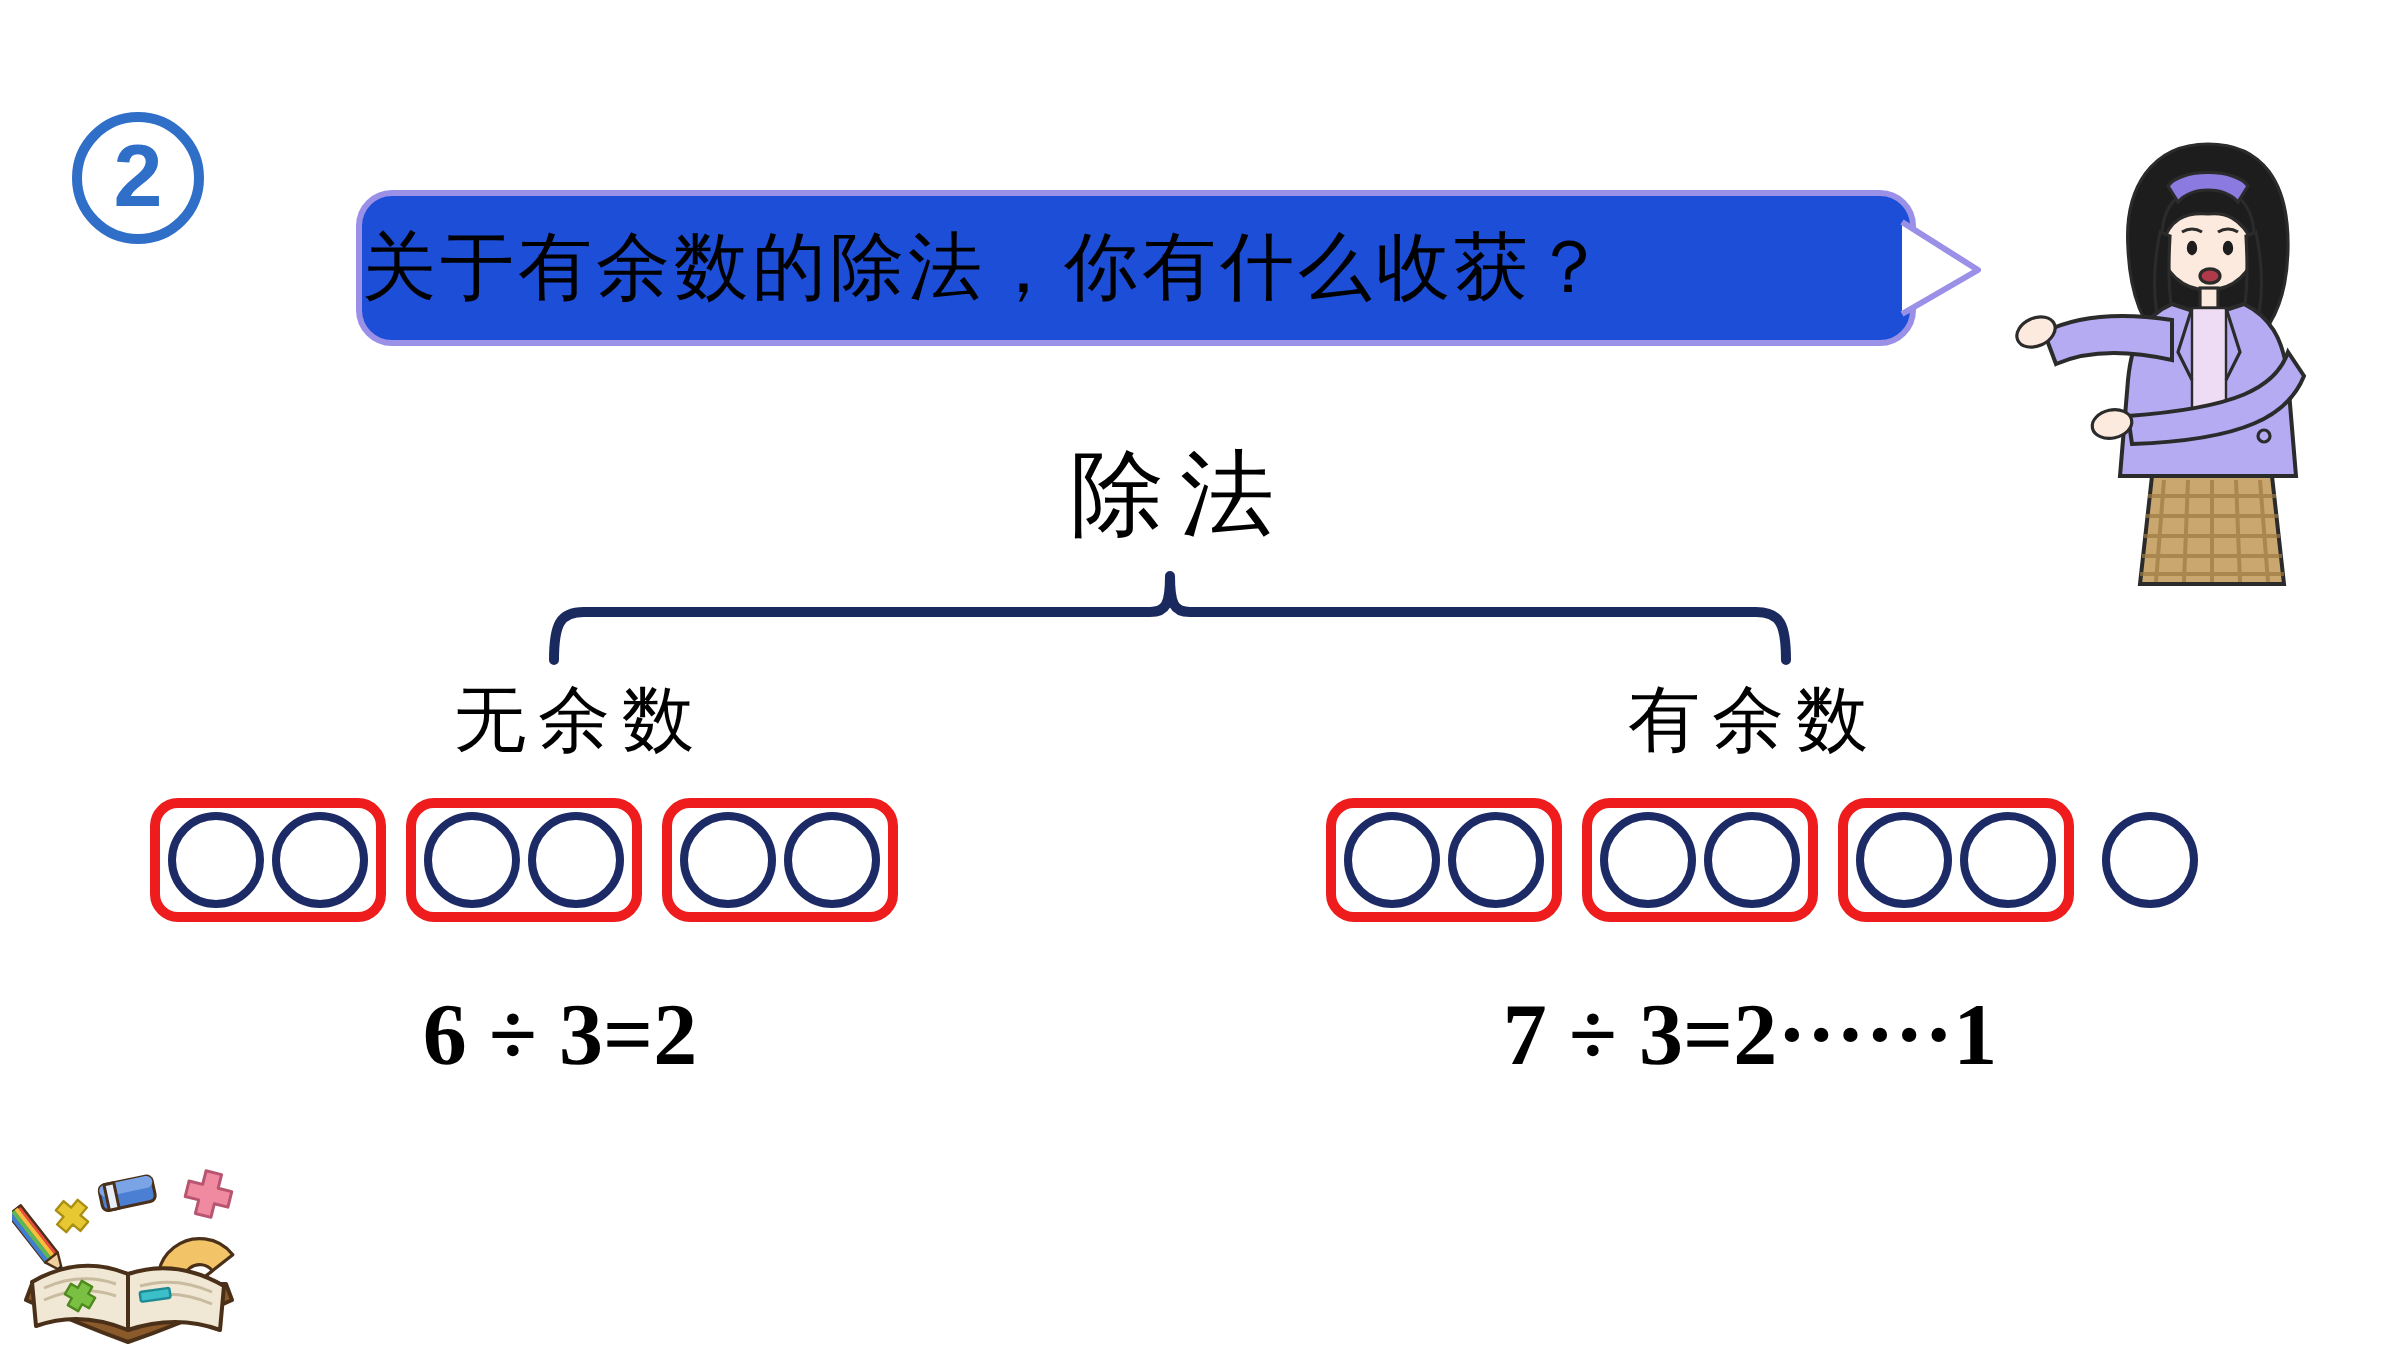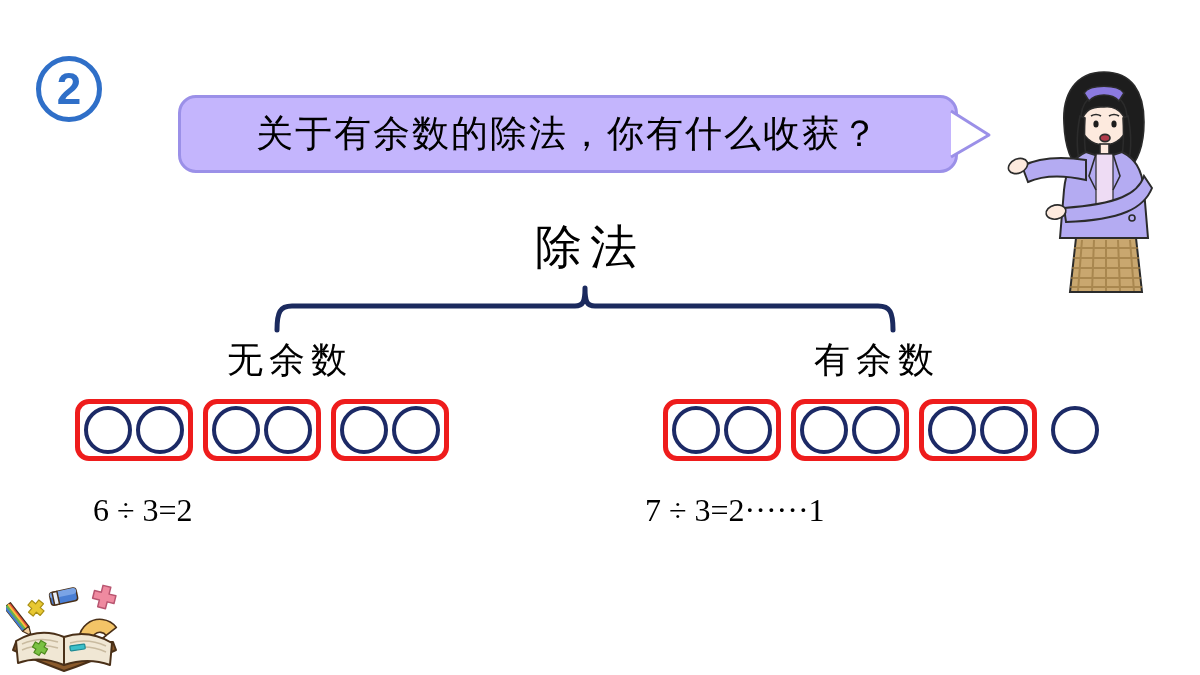--- a/index.html
+++ b/index.html
@@ -10,43 +10,43 @@
   html,body{background:#fff}
   .stage{position:relative;width:1200px;height:675px;background:#fff;overflow:hidden;
          font-family:"Liberation Serif","DejaVu Serif",serif;color:var(--text-black)}
 
   .badge{position:absolute;left:36px;top:56px;width:66px;height:66px;border:5px solid var(--badge-blue);
          border-radius:50%;display:flex;align-items:center;justify-content:center;
          font-family:"Liberation Sans","DejaVu Sans",sans-serif;font-size:44px;font-weight:bold;
          color:var(--badge-blue);line-height:1}
 
   .bubble{position:absolute;left:178px;top:95px;width:780px;height:78px;border:3px solid var(--bubble-border);
-          border-radius:18px;background:#c4b5fd;display:flex;align-items:center;justify-content:center}
+          border-radius:18px;background:#1d4ed8;display:flex;align-items:center;justify-content:flex-start}
   .bubble-text{font-size:37px;letter-spacing:2px;white-space:nowrap}
   .bubble-tail{position:absolute;right:-38px;top:10px;width:44px;height:52px}
 
   .root-label{position:absolute;left:490px;top:216px;width:200px;text-align:center;
               font-size:47px;letter-spacing:8px}
   .brace{position:absolute;left:272px;top:282px;width:626px;height:52px}
 
   .branch-label{position:absolute;top:336px;width:220px;text-align:center;font-size:36px;letter-spacing:6px}
   .branch-label.left{left:180px}
   .branch-label.right{left:767px}
 
   .row{position:absolute;top:399px;display:flex;align-items:center;gap:10px}
   .row.left{left:75px}
   .row.right{left:663px}
   .gbox{width:118px;height:62px;border:5px solid var(--group-box-red);border-radius:14px;
         background:#fff;display:flex;align-items:center;justify-content:space-evenly}
   .dot{width:48px;height:48px;border:4px solid var(--counter-navy);border-radius:50%;background:#fff;flex:0 0 auto}
   .dot.lone{margin-left:4px}
 
-  .equation{position:absolute;top:492px;font-weight:normal;font-size:32px;white-space:nowrap}
+  .equation{position:absolute;top:492px;text-align:center;font-weight:bold;font-size:44px;white-space:nowrap}
   .equation.left{left:93px;width:374px}
-  .equation.right{left:645px;width:424px}
+  .equation.right{left:663px;width:424px}
 
   .teacher{position:absolute;left:992px;top:66px;width:168px;height:232px}
   .book{position:absolute;left:6px;top:582px;width:118px;height:90px}
 </style>
 </head>
 <body>
 
 <div class="stage">
 
   <div class="badge">

